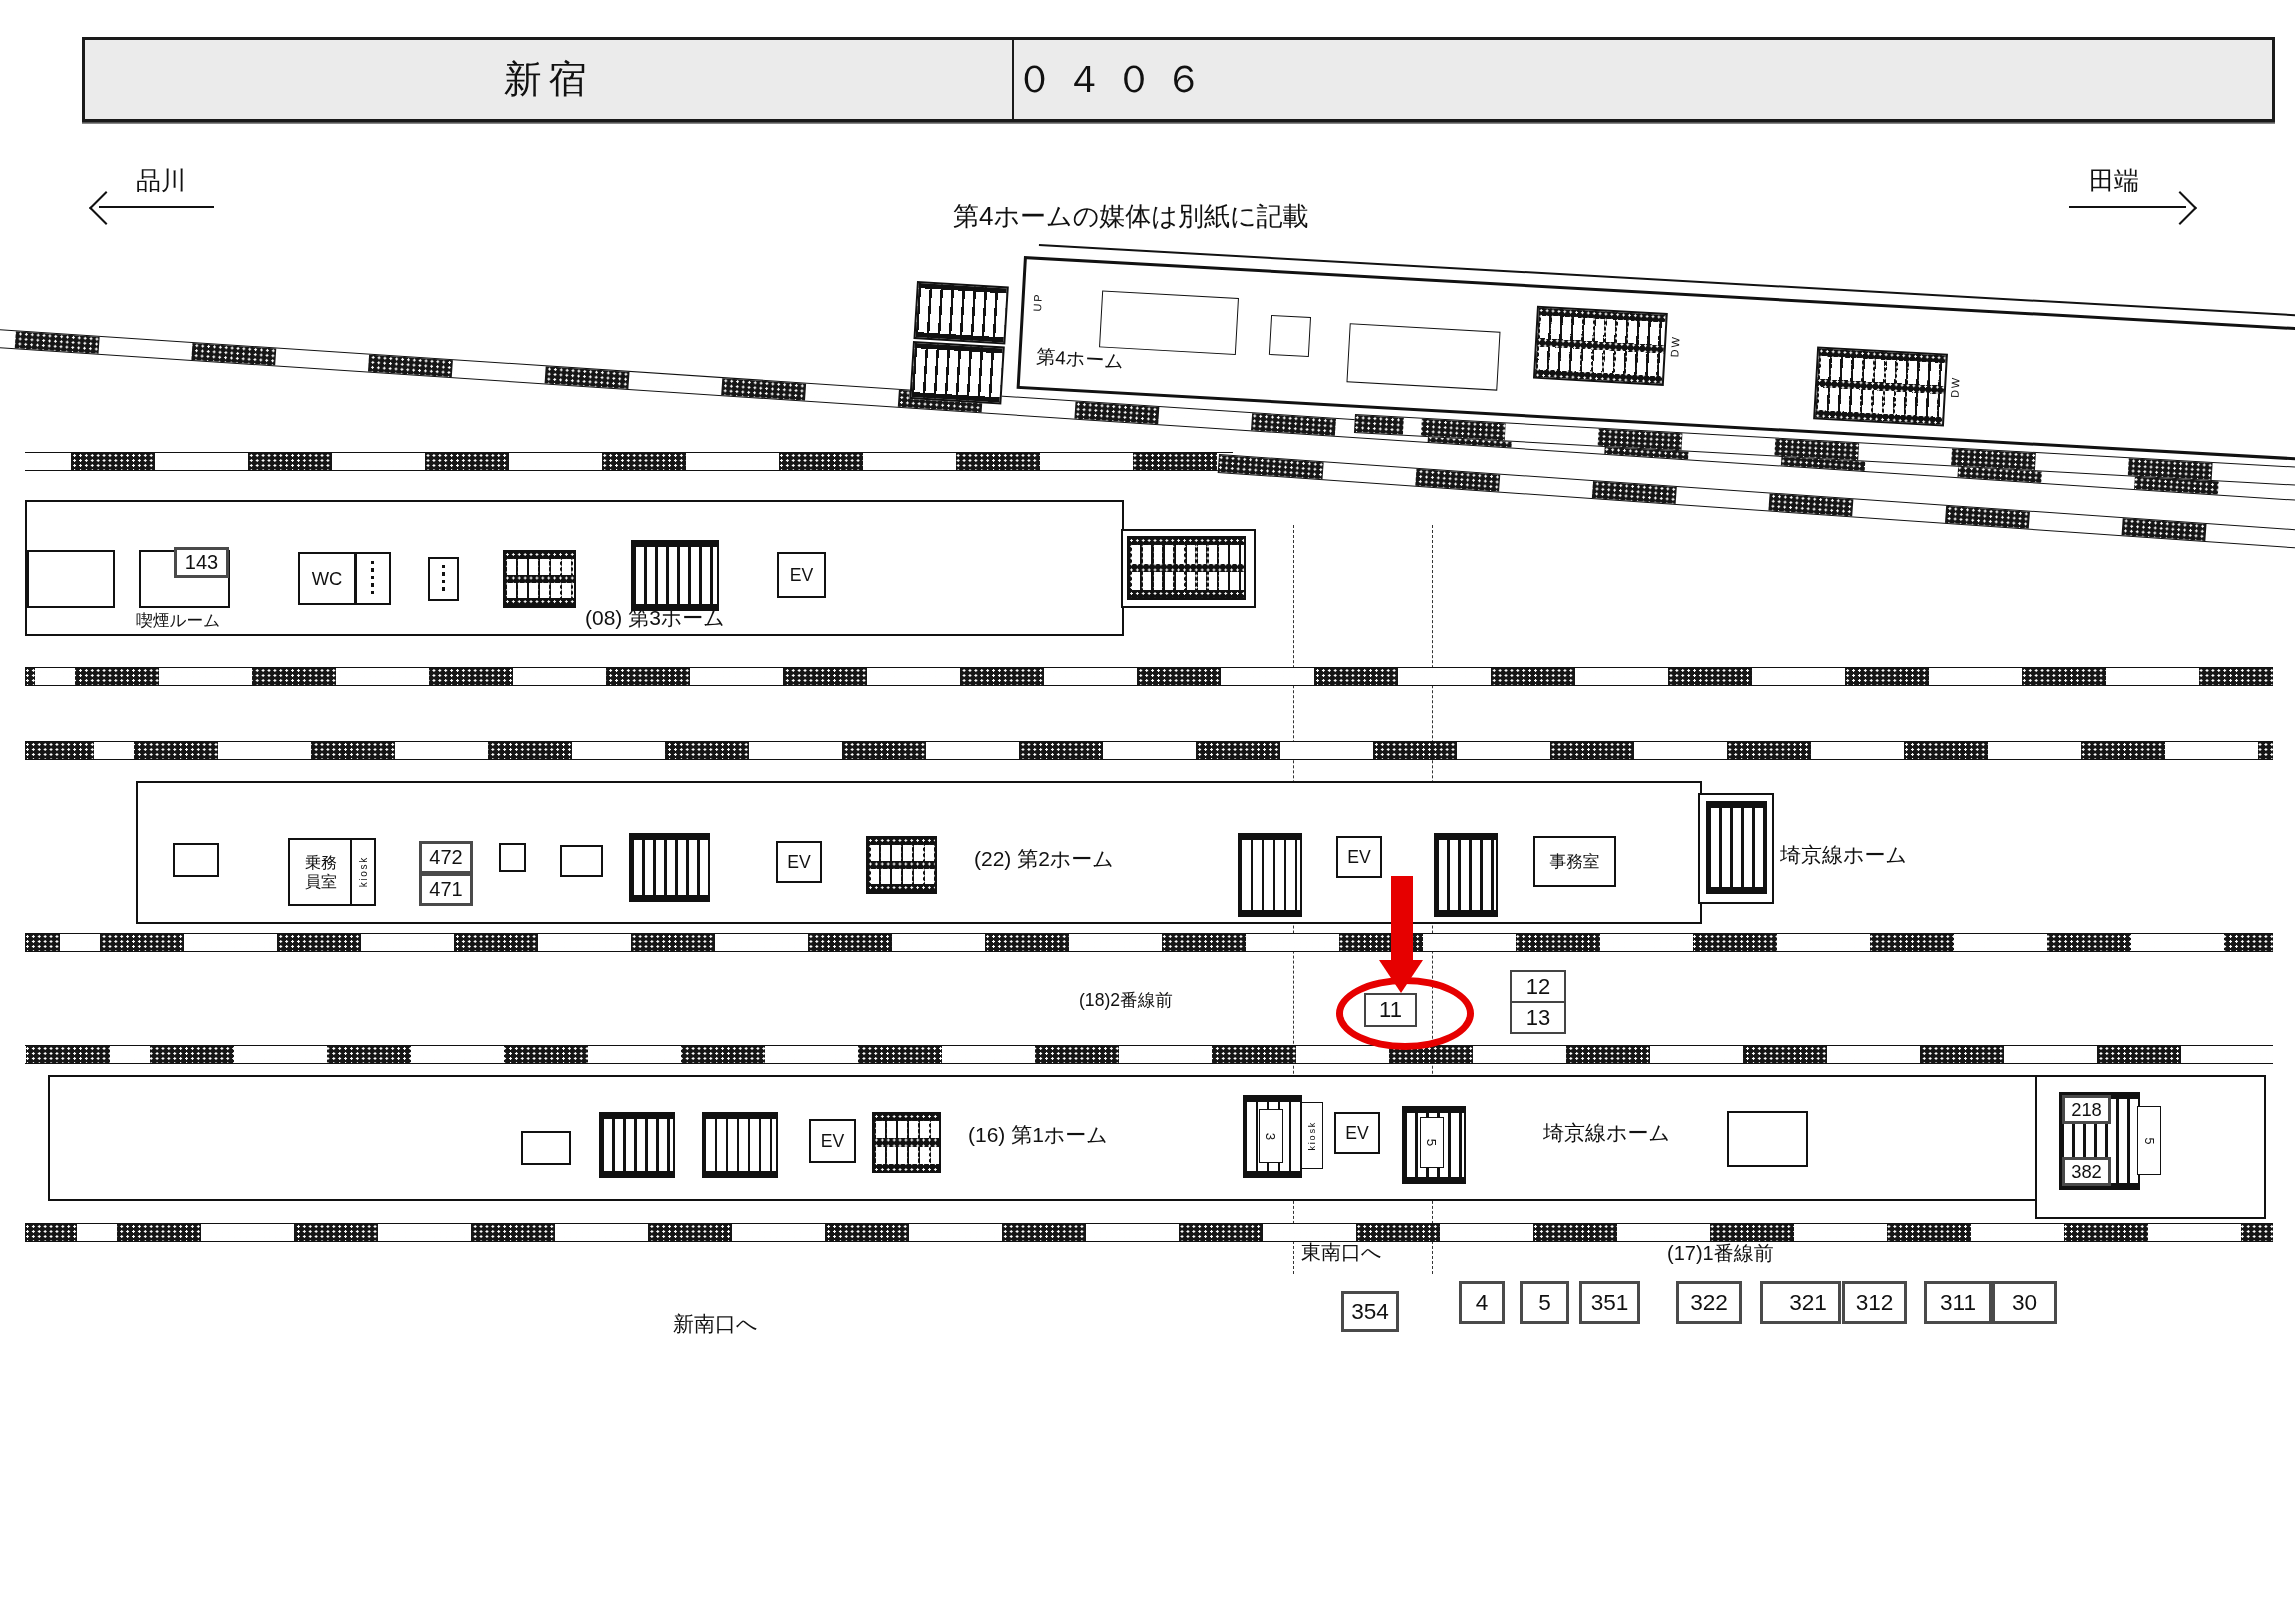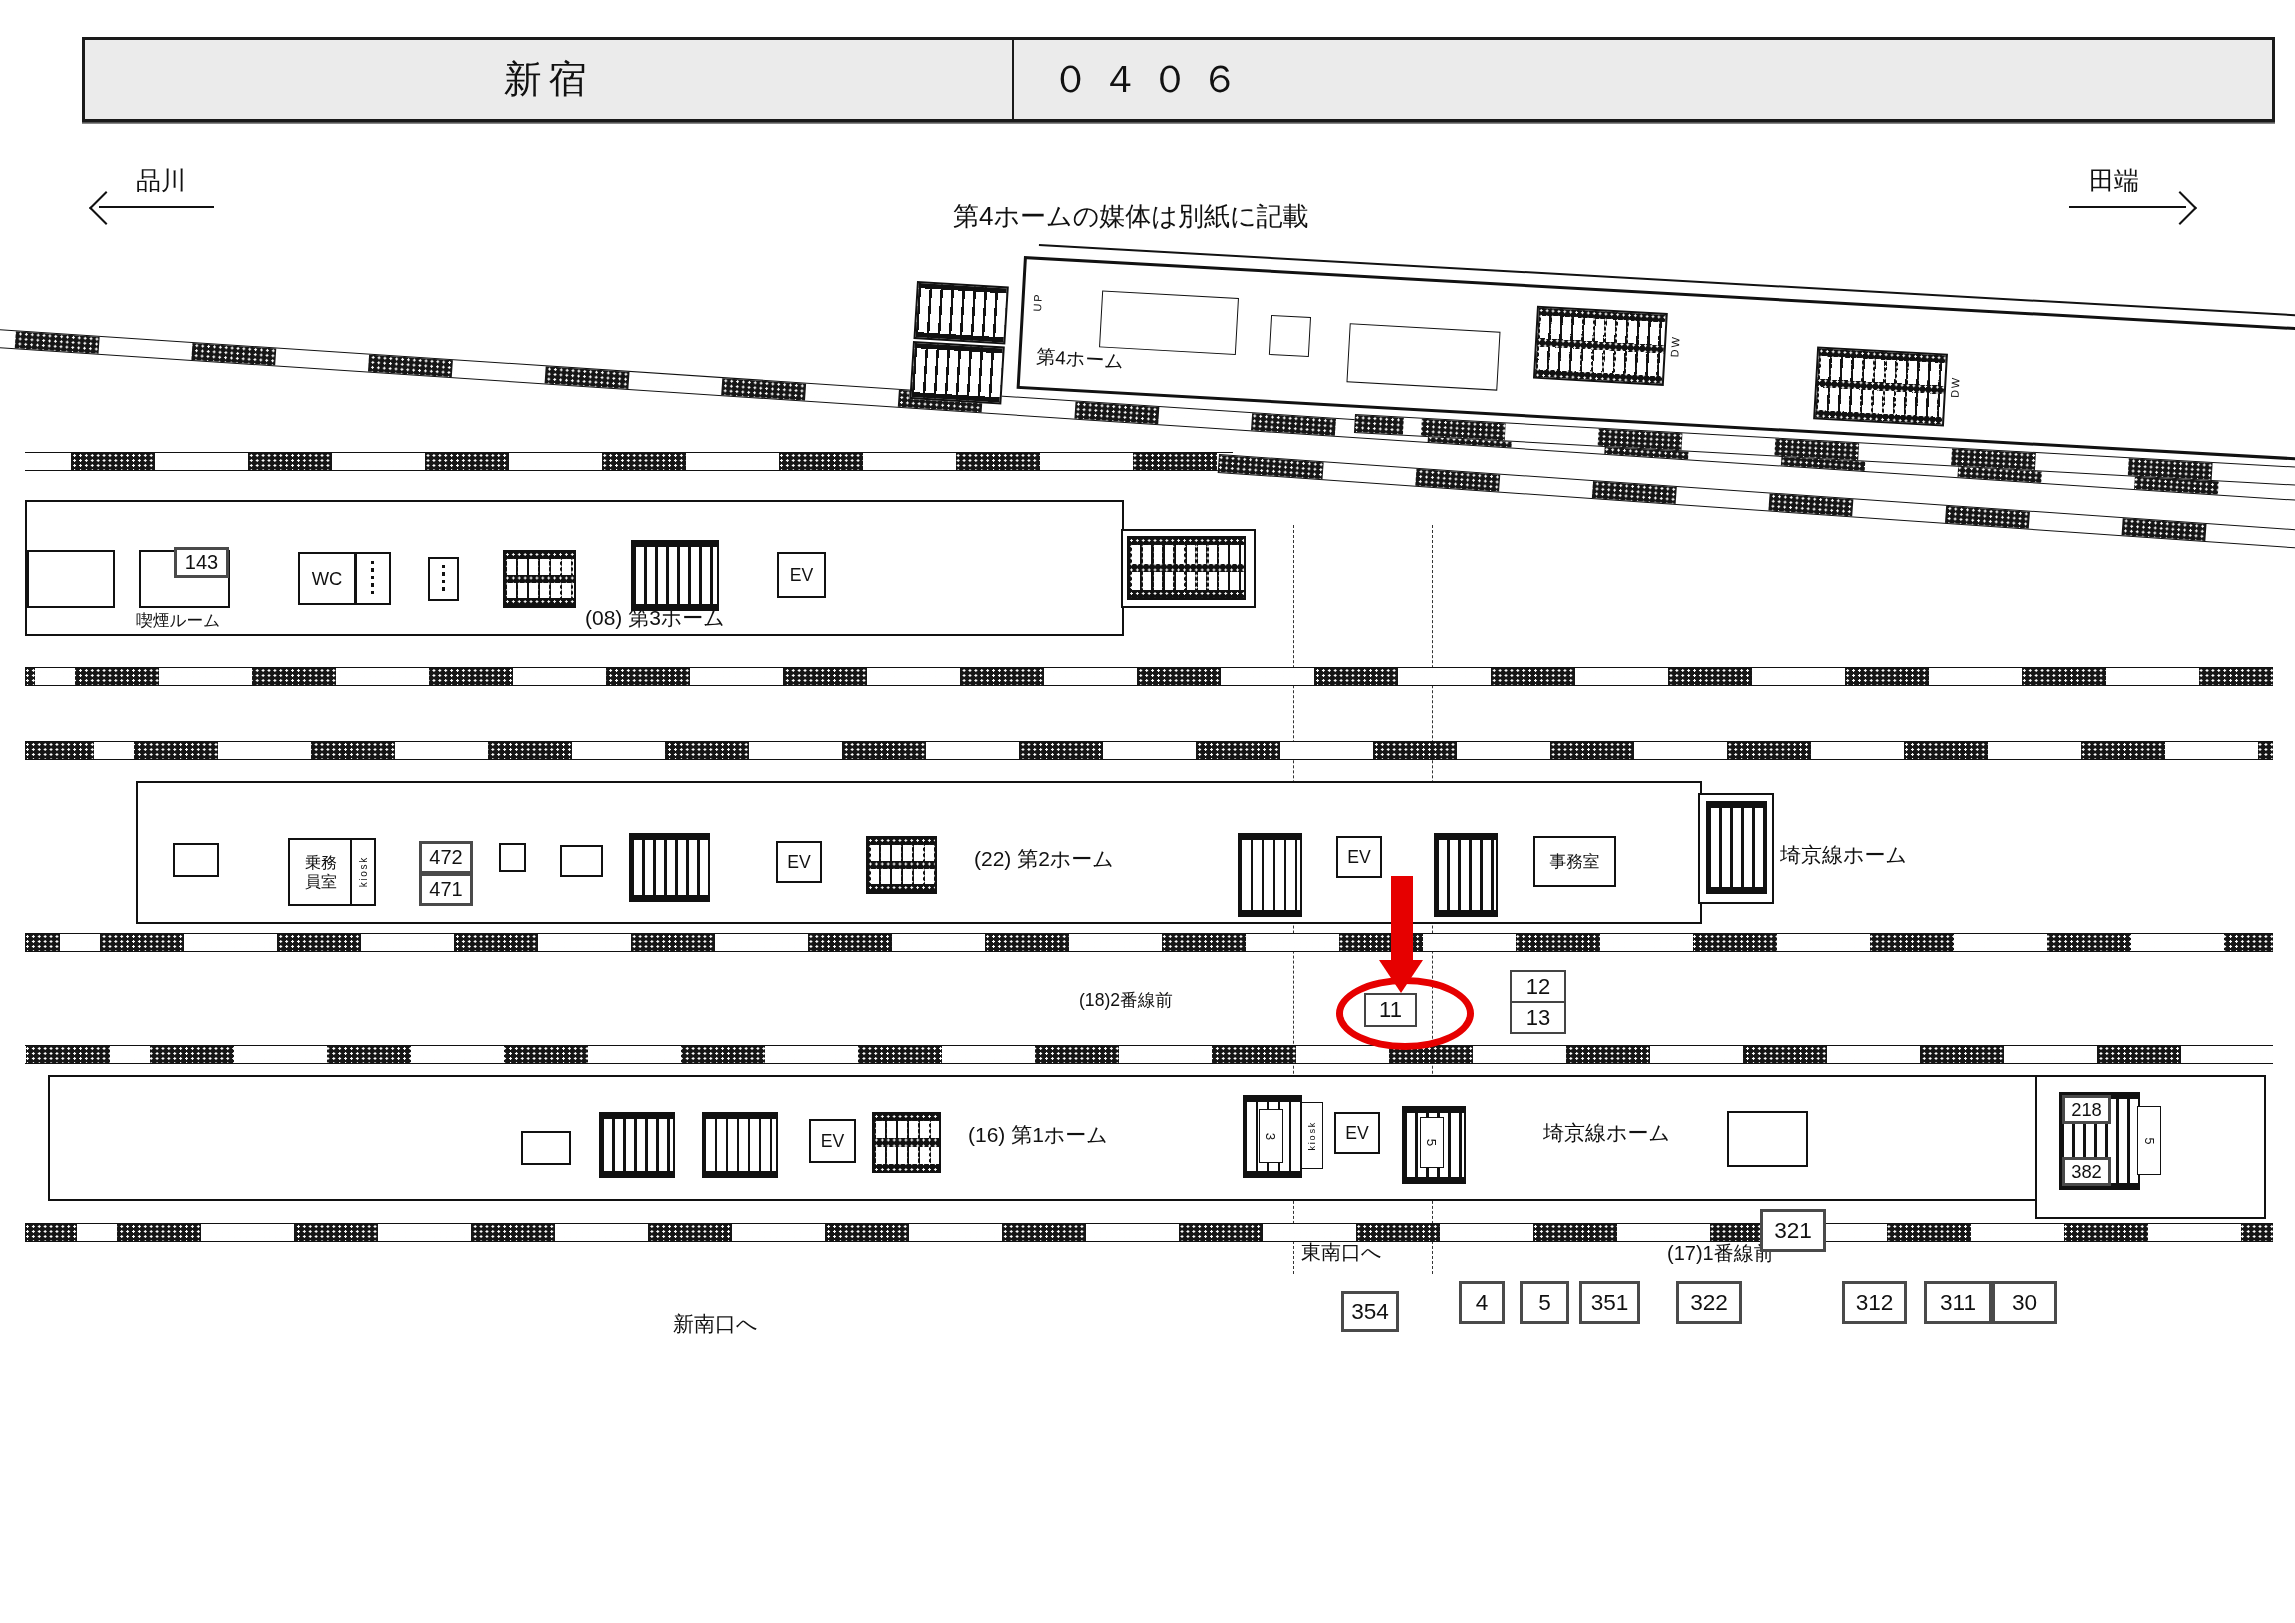--- a/index.html
+++ b/index.html
@@ -4,21 +4,21 @@
 <style>
   html,body{margin:0;padding:0;background:#fff;}
   #stage{position:relative;width:2295px;height:1624px;background:#fff;overflow:hidden;
          font-family:"Liberation Sans",sans-serif;color:#111;}
   
   .h-table{position:absolute;left:82px;top:37px;width:2187px;height:79px;display:flex;
            border:3.3px solid #1a1a1a;background:#ebebeb;box-shadow:0 1.7px 0 #555;}
   .h-cell{display:flex;align-items:center;justify-content:center;border-right:2.5px solid #1a1a1a;}
   .h-cell:last-child{border-right:none;}
   .h-station{width:927px;font-size:38px;letter-spacing:6.7px;}
-  .h-code{width:202px;font-size:38px;letter-spacing:11.7px;margin-left:36px;}
+  .h-code{width:202px;font-size:38px;letter-spacing:11.7px;}
   .h-media{width:845px;flex-direction:column;font-size:21px;line-height:1.5;letter-spacing:0.8px;}
   .h-dt{flex:1;flex-direction:column;font-size:22.6px;line-height:1.45;}
   
   .track{position:absolute;height:16.7px;border-top:1.7px solid #111;border-bottom:1.7px solid #111;
     background:
       radial-gradient(circle at 2.5px 2.5px,#fff 1.1px,transparent 1.4px) 0 0/5.9px 5px,
       repeating-linear-gradient(90deg,#161616 0 84px,#fff 84px 177px);
     background-color:#fff;transform-origin:left top;}
   .tline{position:absolute;border-top:2.5px solid #111;transform-origin:left top;}
   .plat{position:absolute;border:3.3px solid #111;background:#fff;}
@@ -191,19 +191,19 @@
 
   <div class="lbl" style="left:673px;top:1310px;font-size:21px;">新南口へ</div>
   <div class="lbl" style="left:1301px;top:1239px;font-size:20px;">東南口へ</div>
   <div class="badge" style="left:1341px;top:1291px;width:52px;height:35px;">354</div>
   <div class="lbl" style="left:1667px;top:1240px;font-size:20px;">(17)1番線前</div>
 
   <div class="badge" style="left:1459px;top:1281px;width:40px;height:37px;">4</div>
   <div class="badge" style="left:1520px;top:1281px;width:43px;height:37px;">5</div>
   <div class="badge" style="left:1579px;top:1281px;width:55px;height:37px;">351</div>
   <div class="badge" style="left:1676px;top:1281px;width:60px;height:37px;">322</div>
-  <div class="badge" style="left:1760px;top:1209px;width:60px;height:37px;">321</div>
+  <div class="badge" style="left:1760px;top:1281px;width:60px;height:37px;padding-left:15px;">321</div>
   <div class="badge" style="left:1842px;top:1281px;width:59px;height:37px;">312</div>
   <div class="badge" style="left:1924px;top:1281px;width:62px;height:37px;">311</div>
   <div class="badge" style="left:1992px;top:1281px;width:59px;height:37px;">30</div>
 
 </div>
 
 
 </body></html>

